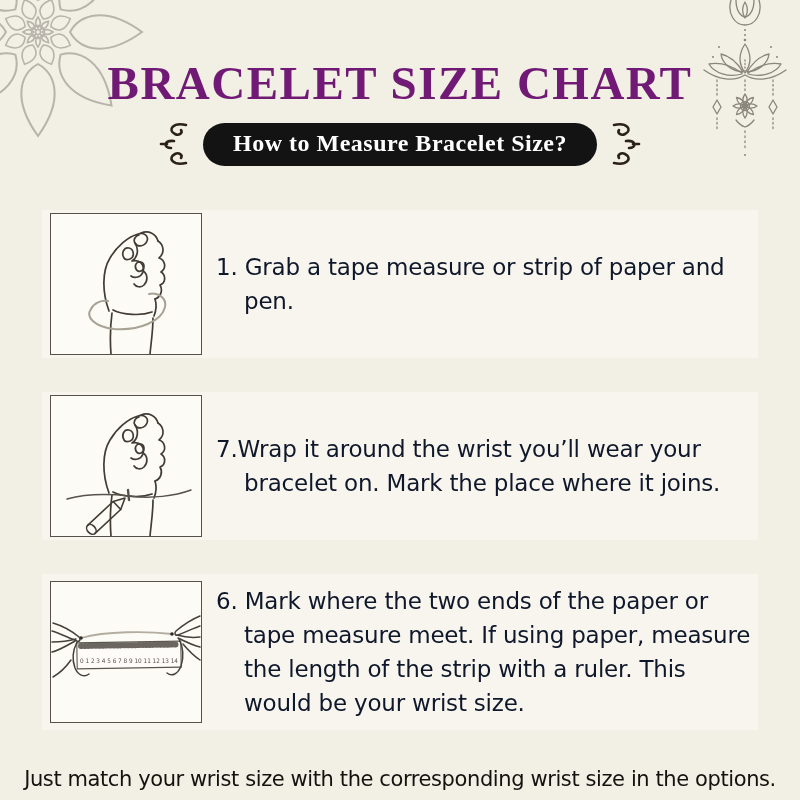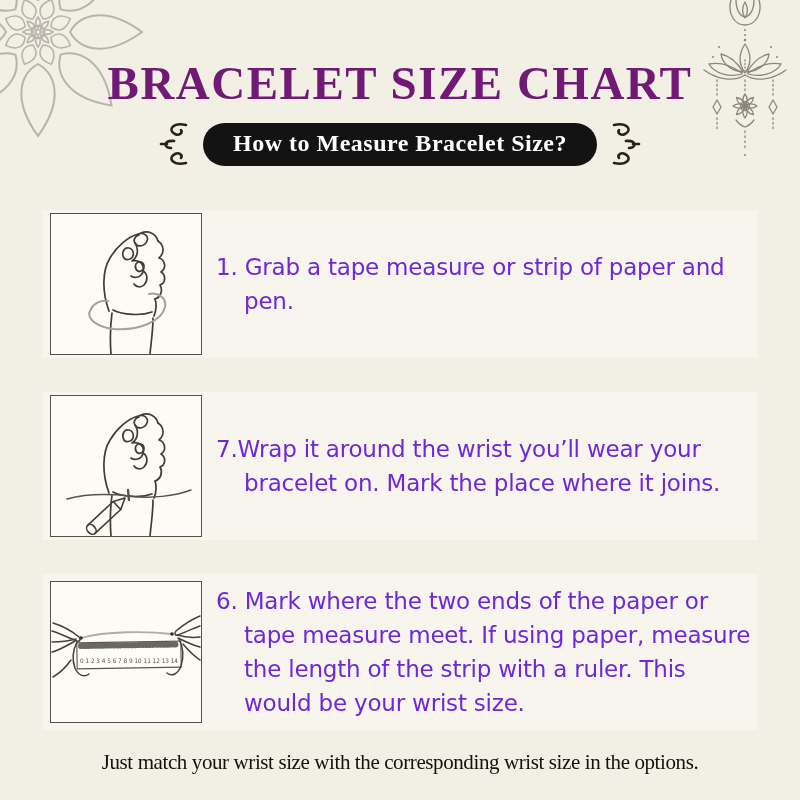--- a/index.html
+++ b/index.html
@@ -58,28 +58,27 @@
     border:1px solid #56514a;
     box-sizing:border-box;
     display:flex;align-items:center;justify-content:center;
   }
   .step-text{
     margin-left:14px;
     width:548px;
     font-size:23px;
     line-height:34px;
     letter-spacing:-0.2px;
-    color:#6d28d9;
+    color:#0f172a;
     text-indent:-28px;
     padding-left:28px;
   }
   footer{
-    margin-top:20px;
+    margin-top:37px;
     text-align:center;
-    font-family:Liberation Serif, serif;
   }
   .footer-note{
     margin:0;
     font-size:21px;
     letter-spacing:-0.4px;
     font-weight:500;
     color:#14120f;
   }
   svg{display:block;}
 </style>

